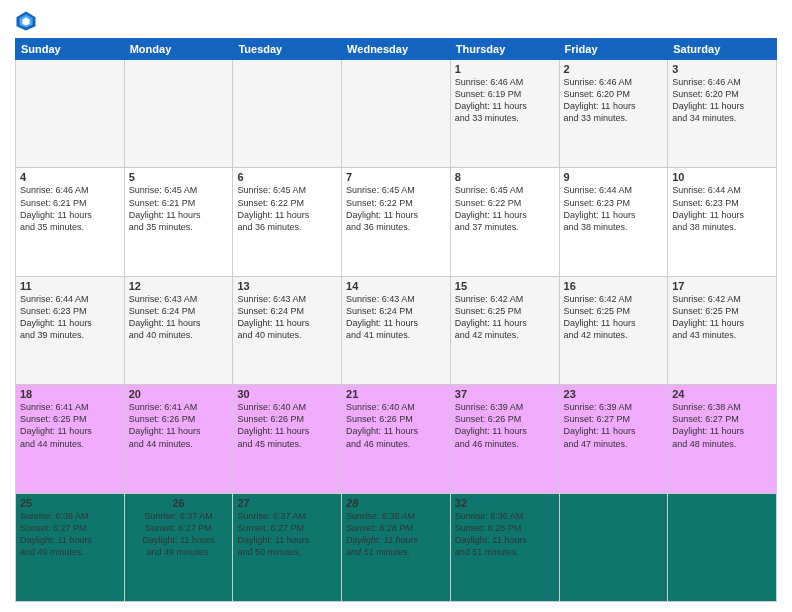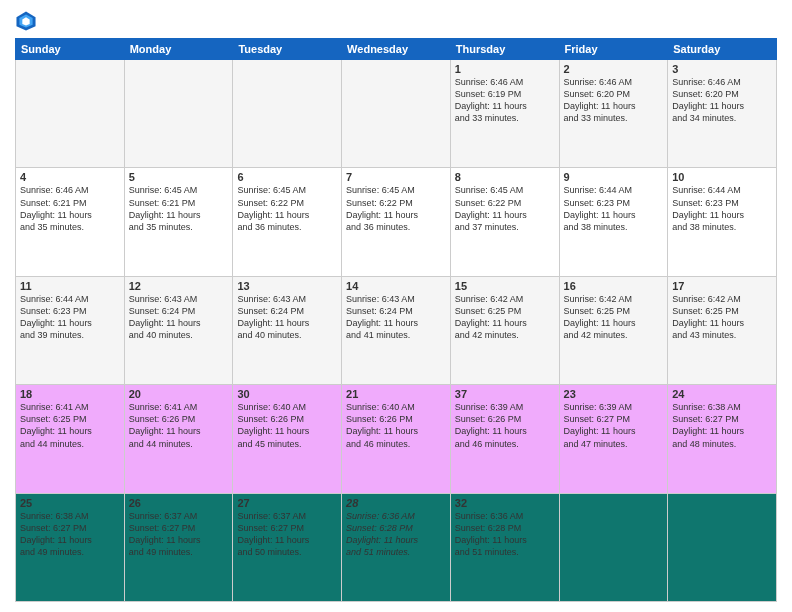--- a/index.html
+++ b/index.html
@@ -327,21 +327,21 @@
           </td>
         </tr>
         <tr style="background: #0f766e;">
           <td style="background: inherit;">
             <span class="day-num">25</span>
             <div class="day-info" style="white-space: pre-line;">Sunrise: 6:38 AM
 Sunset: 6:27 PM
 Daylight: 11 hours
 and 49 minutes.</div>
           </td>
-          <td style="background: inherit;">
+          <td style="background: inherit; text-align: center;">
             <span class="day-num">26</span>
             <div class="day-info" style="white-space: pre-line;">Sunrise: 6:37 AM
 Sunset: 6:27 PM
 Daylight: 11 hours
 and 49 minutes.</div>
           </td>
           <td style="background: inherit;">
             <span class="day-num">27</span>
             <div class="day-info" style="white-space: pre-line;">Sunrise: 6:37 AM
 Sunset: 6:27 PM

